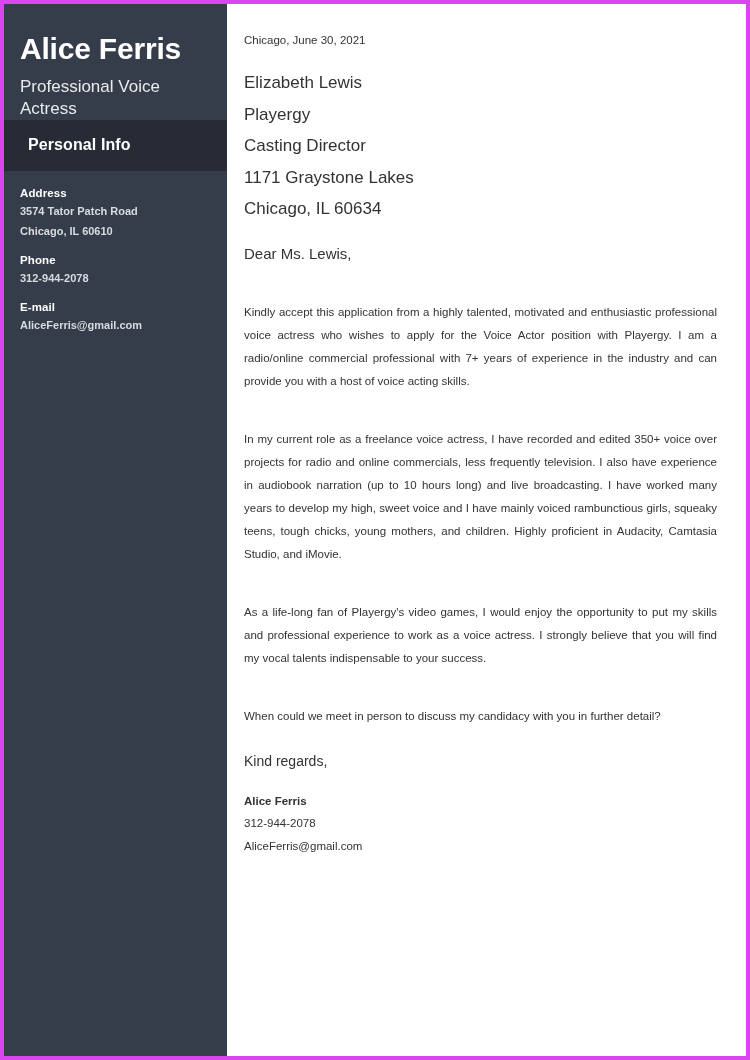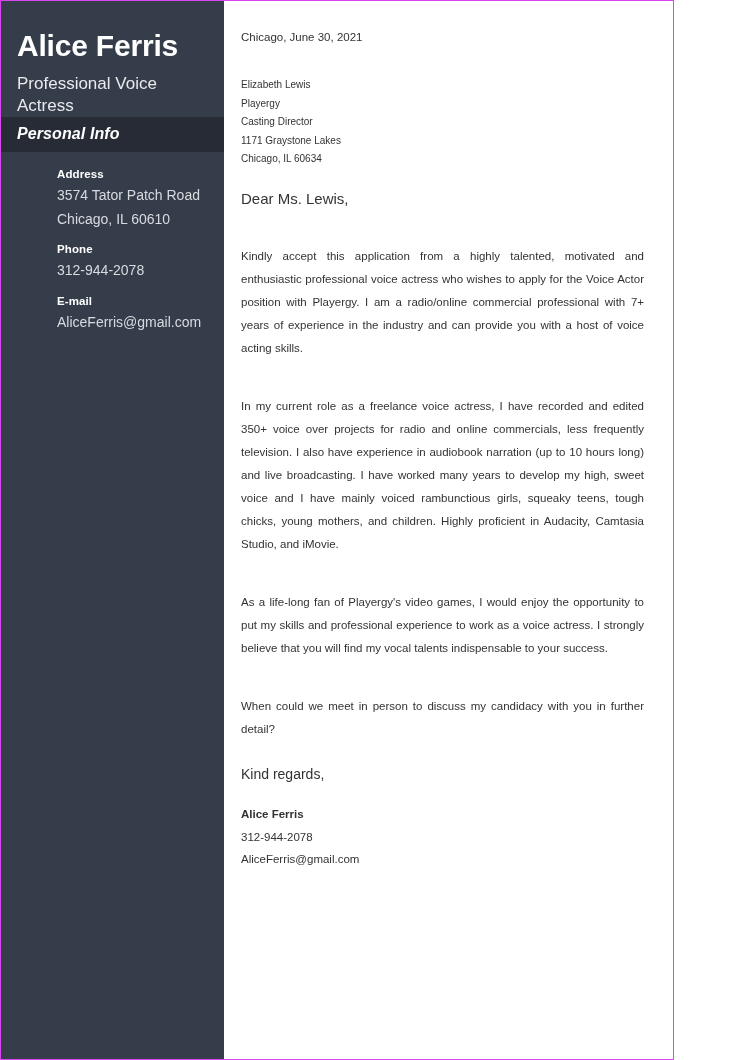--- a/index.html
+++ b/index.html
@@ -7,25 +7,25 @@
     padding: 0;
     background: #ffffff;
   }
   body {
     font-family: "Liberation Sans", sans-serif;
     -webkit-font-smoothing: antialiased;
   }
 
   .page {
     position: relative;
-    width: 674px;
+    width: 750px;
     height: 1060px;
     background: #ffffff;
     box-sizing: border-box;
-    border: 1px solid #d946ef;
+    border: 4px solid #d946ef;
     overflow: hidden;
     display: flex;
   }
 
   
   .sidebar {
     width: 223px;
     min-width: 223px;
     background: #353d4a;
     color: #ffffff;
@@ -57,45 +57,43 @@
   .section-band {
     background: #262b35;
     padding: 8px 16px 9px 16px;
     box-sizing: border-box;
   }
 
   .section-band-title {
     font-size: 16px;
     font-weight: bold;
     color: #ffffff;
-    margin: 0;
+    margin: 8px;
     letter-spacing: 0.1px;
-    font-style: italic;
   }
 
   .contact-list {
     padding: 16px 16px 0 16px;
   }
 
   .contact-block {
     margin-bottom: 14px;
-    margin-left: 40px;
   }
 
   .contact-label {
     font-size: 11.5px;
     font-weight: bold;
     color: #ffffff;
     margin: 0 0 5px 0;
     letter-spacing: 0.1px;
   }
 
   .contact-value {
-    font-size: 14px;
-    font-weight: normal;
+    font-size: 11px;
+    font-weight: bold;
     color: #d8dbe0;
     margin: 0 0 4px 0;
     line-height: 1.45;
   }
 
   
   .letter {
     flex: 1;
     background: #ffffff;
     padding: 28px 29px 0 17px;
@@ -104,25 +102,25 @@
   }
 
   .letter-inner {
     max-width: 481px;
   }
 
   .letter-date {
     font-size: 11.5px;
     line-height: 1.5;
     color: #333333;
-    margin: 0 0 30px 0;
+    margin: 0 0 18px 0;
   }
 
   .recipient-line {
-    font-size: 10px;
+    font-size: 17px;
     line-height: 1.85;
     color: #333333;
     margin: 0;
   }
 
   .salutation {
     font-size: 15px;
     line-height: 1.5;
     color: #333333;
     margin: 19px 0 0 0;

